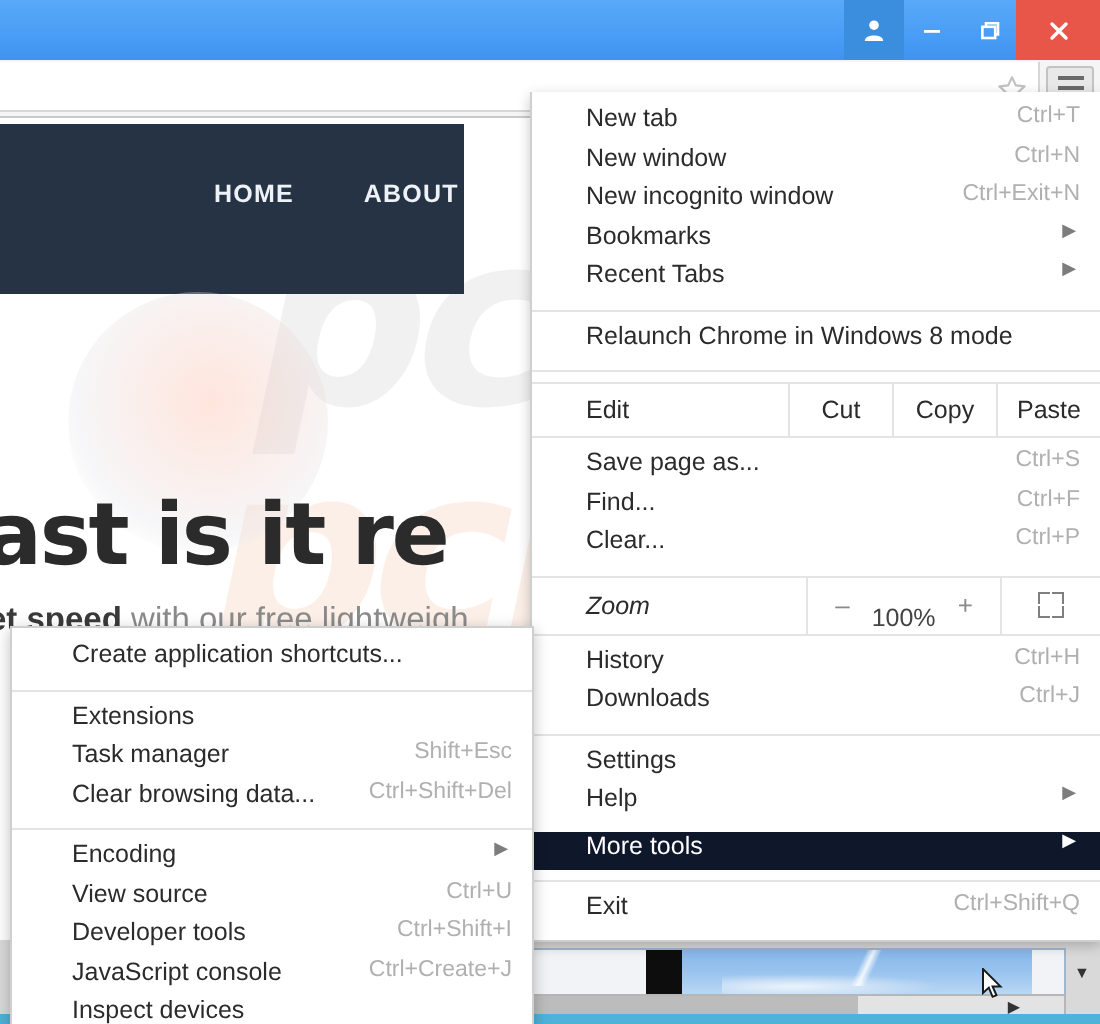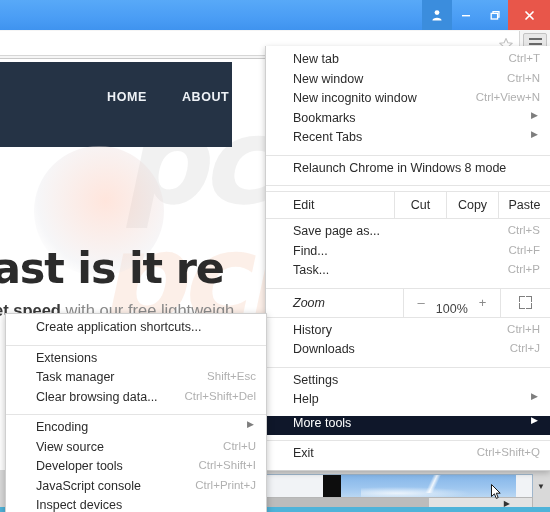--- a/index.html
+++ b/index.html
@@ -269,21 +269,21 @@
     <div class="mi">
       <span class="label">New tab</span>
       <span class="accel">Ctrl+T</span>
     </div>
     <div class="mi">
       <span class="label">New window</span>
       <span class="accel">Ctrl+N</span>
     </div>
     <div class="mi">
       <span class="label">New incognito window</span>
-      <span class="accel">Ctrl+View+N</span>
+      <span class="accel">Ctrl+Exit+N</span>
     </div>
     <div class="mi">
       <span class="label">Bookmarks</span>
       <span class="caret">▶</span>
     </div>
     <div class="mi">
       <span class="label">Recent Tabs</span>
       <span class="caret">▶</span>
     </div>
 
@@ -306,21 +306,21 @@
 
     <div class="mi">
       <span class="label">Save page as...</span>
       <span class="accel">Ctrl+S</span>
     </div>
     <div class="mi">
       <span class="label">Find...</span>
       <span class="accel">Ctrl+F</span>
     </div>
     <div class="mi">
-      <span class="label">Task...</span>
+      <span class="label">Clear...</span>
       <span class="accel">Ctrl+P</span>
     </div>
 
     <div style="height:5px"></div>
 
     <div class="zoomrow">
       <div class="z-label">Zoom</div>
       <div class="z-ctrls">
         <span class="z-minus">–</span>
         <span class="z-val">100%</span>
@@ -400,20 +400,20 @@
     <div class="mi">
       <span class="label">View source</span>
       <span class="accel">Ctrl+U</span>
     </div>
     <div class="mi">
       <span class="label">Developer tools</span>
       <span class="accel">Ctrl+Shift+I</span>
     </div>
     <div class="mi">
       <span class="label">JavaScript console</span>
-      <span class="accel">Ctrl+Print+J</span>
+      <span class="accel">Ctrl+Create+J</span>
     </div>
     <div class="mi">
       <span class="label">Inspect devices</span>
     </div>
   </div>
 
 </div>
 
 </body></html>

